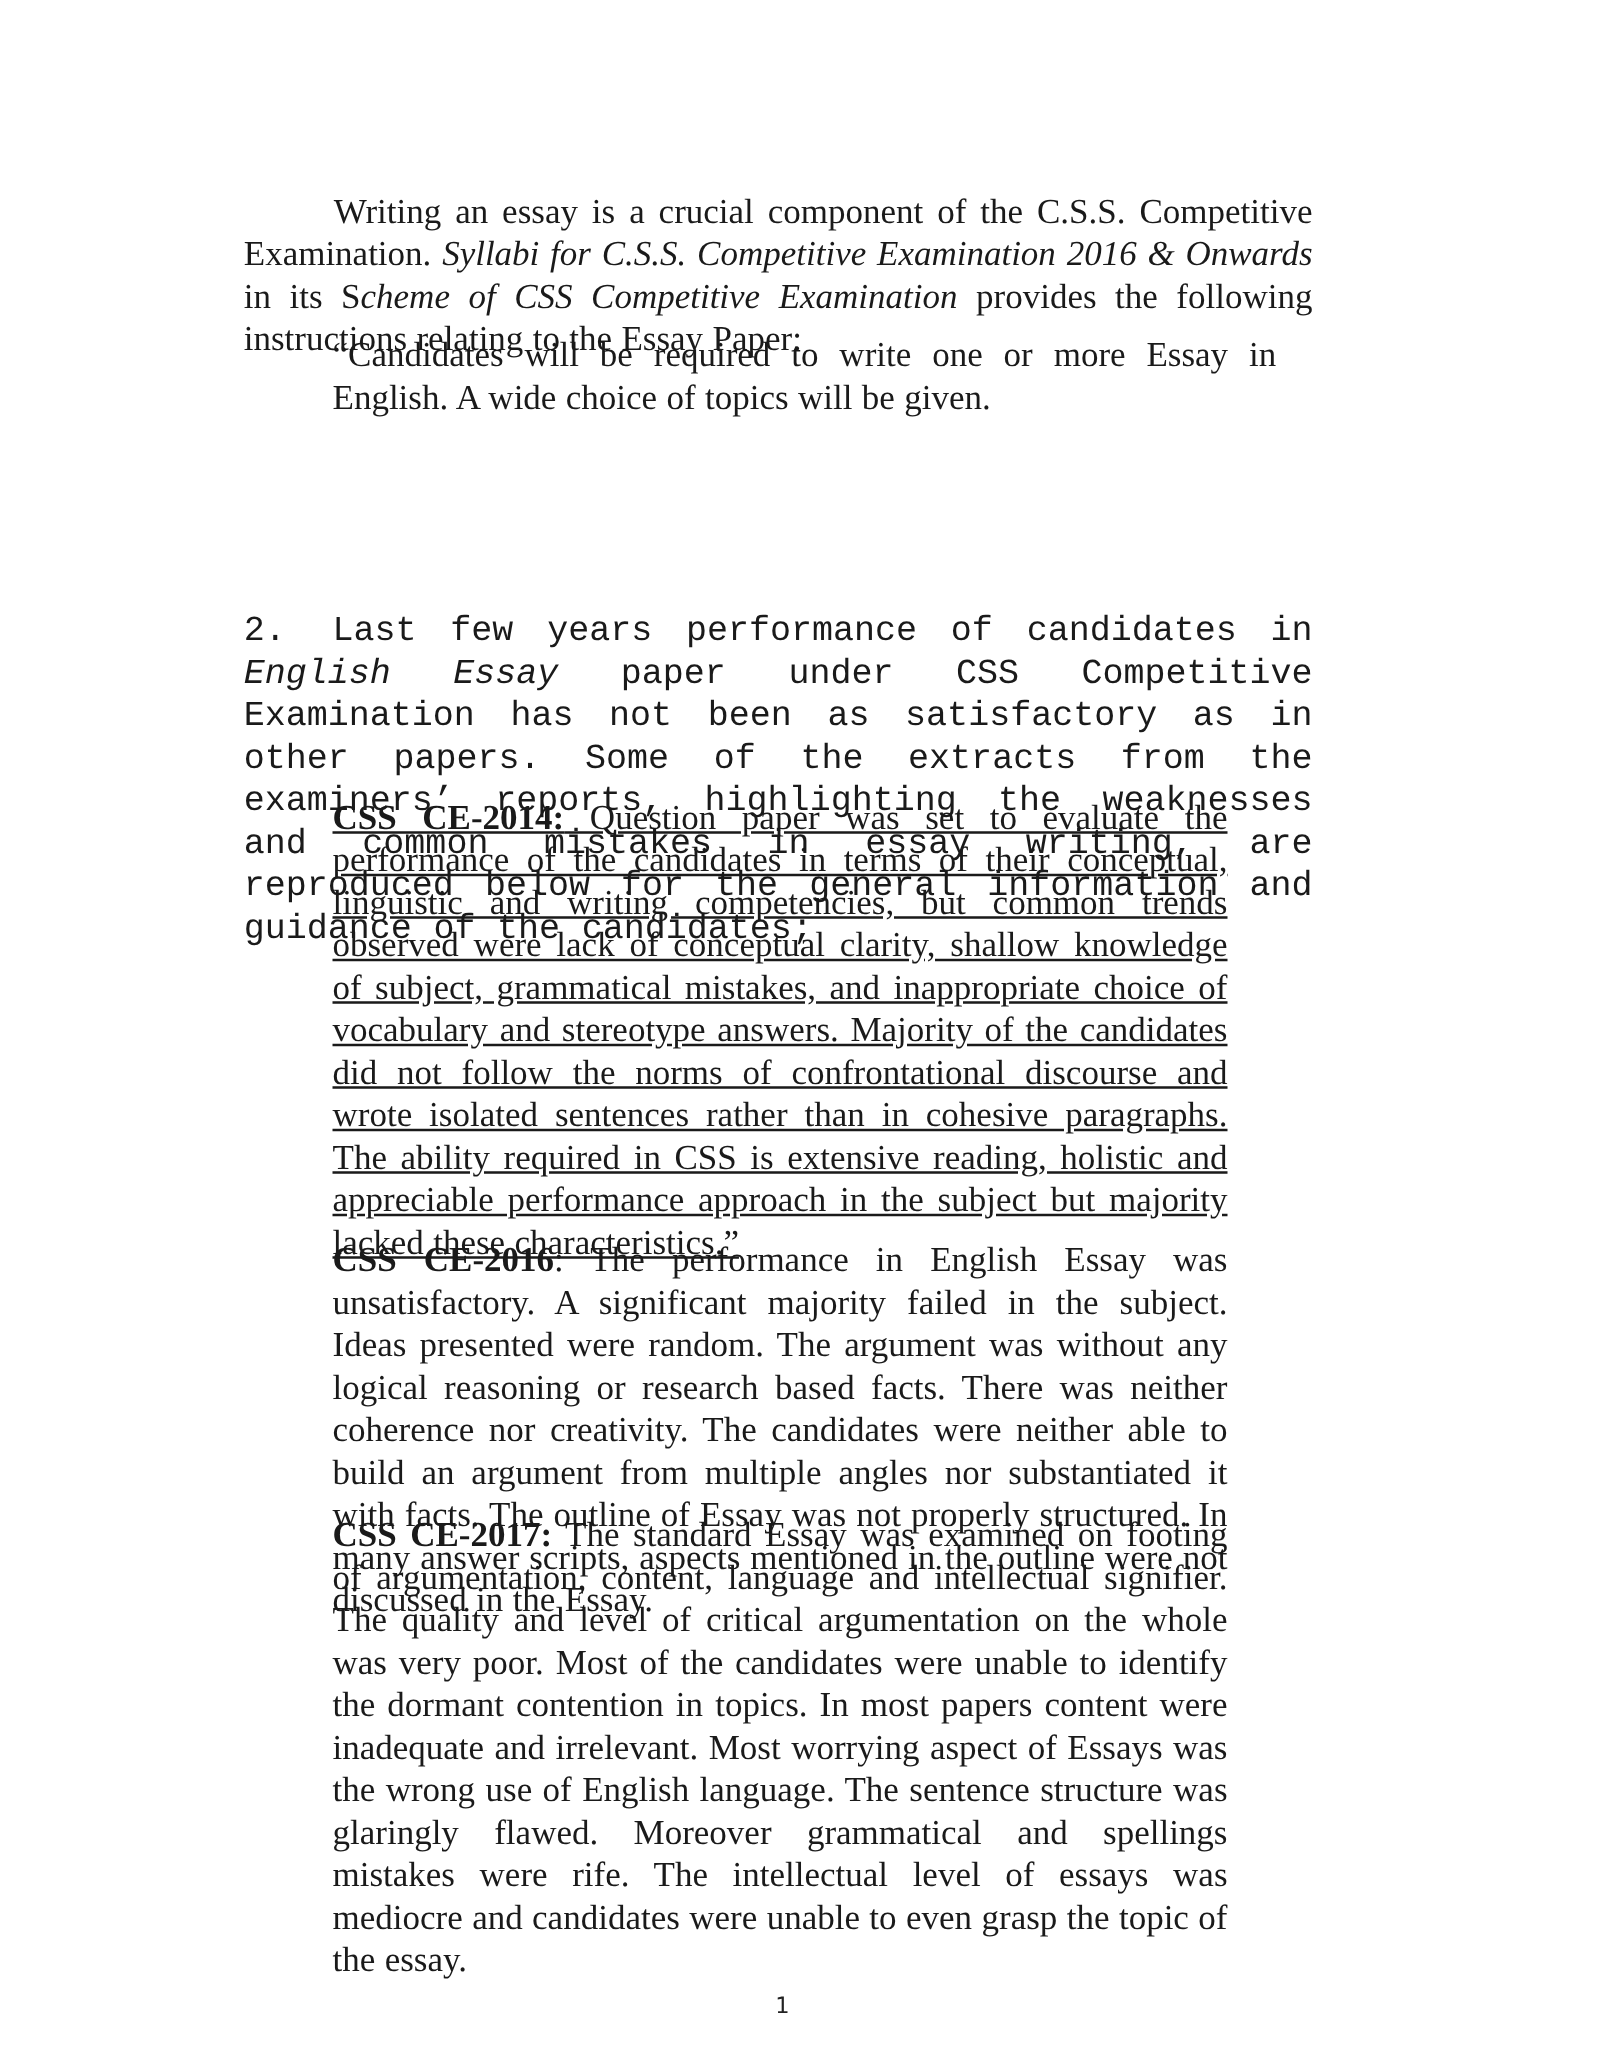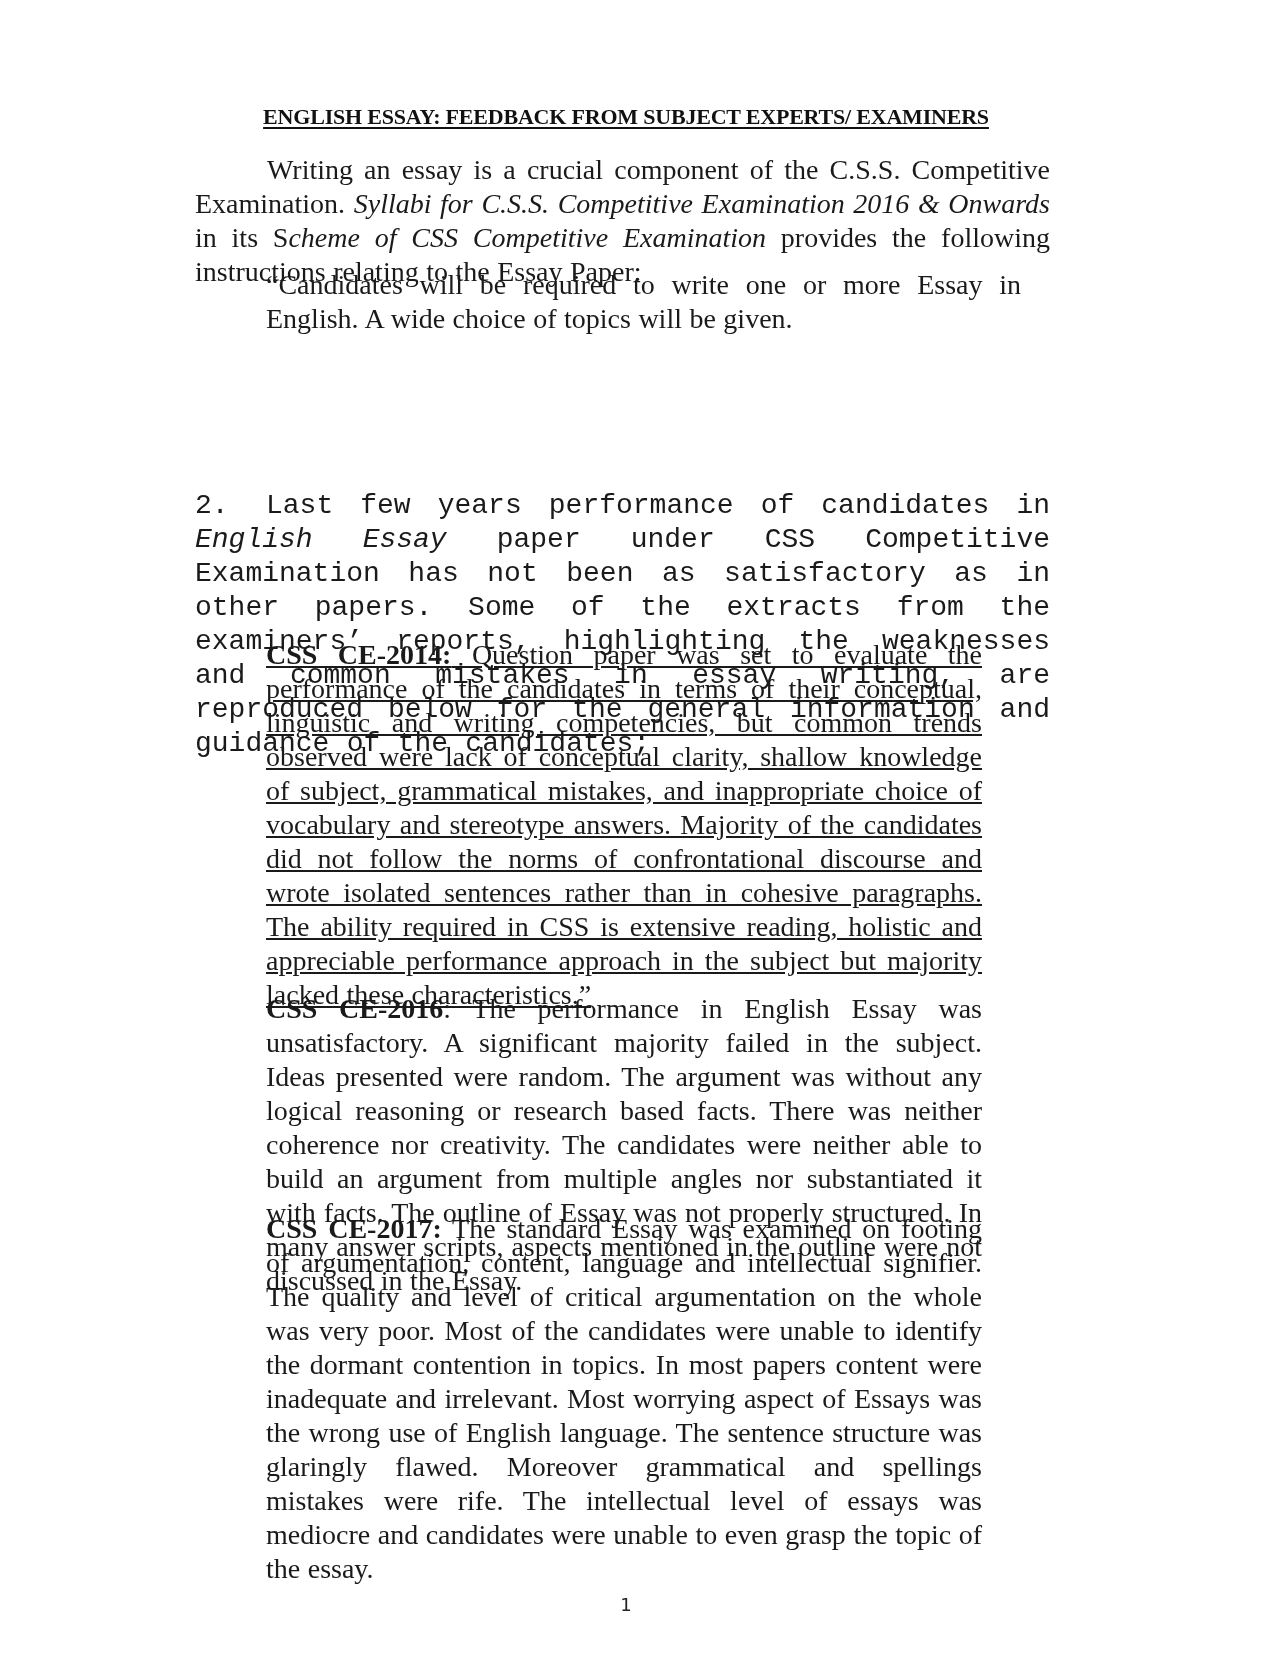--- a/index.html
+++ b/index.html
@@ -84,21 +84,20 @@
       font-family: "DejaVu Sans", "Liberation Sans", sans-serif;
       font-size: 18px;
       color: #222;
     }
   </style>
 </head>
 <body>
 
 <div class="page">
 
-  <div class="title">ENGLISH ESSAY: FEEDBACK FROM SUBJECT EXPERTS/ EXAMINERS</div>
 
   <p class="para p-intro"><span>Writing an essay is a crucial component of the C.S.S. Competitive Examination. </span><span class="it">Syllabi for C.S.S. Competitive Examination 2016 &amp; Onwards</span><span> in its S</span><span class="it">cheme of CSS Competitive Examination</span><span> provides the following instructions relating to the Essay Paper:</span></p>
 
   <p class="para quote q1">“Candidates will be required to write one or more Essay in English. A wide choice of topics will be given.</p>
 
   <p class="para p-two"><span class="num">2.</span><span>Last few years performance of candidates in </span><span class="it">English Essay</span><span> paper under CSS Competitive Examination has not been as satisfactory as in other papers. Some of the extracts from the examiners’ reports, highlighting the weaknesses and common mistakes in essay writing, are reproduced below for the general information and guidance of the candidates;</span></p>
 
   <p class="para report r2014"><span class="lead">CSS CE-2014:</span><span></span><span> Question paper was set to evaluate the performance of the candidates in terms of their conceptual, linguistic and writing competencies, but common trends observed were lack of conceptual clarity, shallow knowledge of subject, grammatical mistakes, and inappropriate choice of vocabulary and stereotype answers. Majority of the candidates did not follow the norms of confrontational discourse and wrote isolated sentences rather than in cohesive paragraphs. The ability required in CSS is extensive reading, holistic and appreciable performance approach in the subject but majority lacked these characteristics.”</span></p>
 
   <p class="para report r2016"><span class="lead">CSS CE-2016</span><span>:</span><span> The performance in English Essay was unsatisfactory. A significant majority failed in the subject. Ideas presented were random. The argument was without any logical reasoning or research based facts. There was neither coherence nor creativity. The candidates were neither able to build an argument from multiple angles nor substantiated it with facts. The outline of Essay was not properly structured. In many answer scripts, aspects mentioned in the outline were not discussed in the Essay.</span></p>

